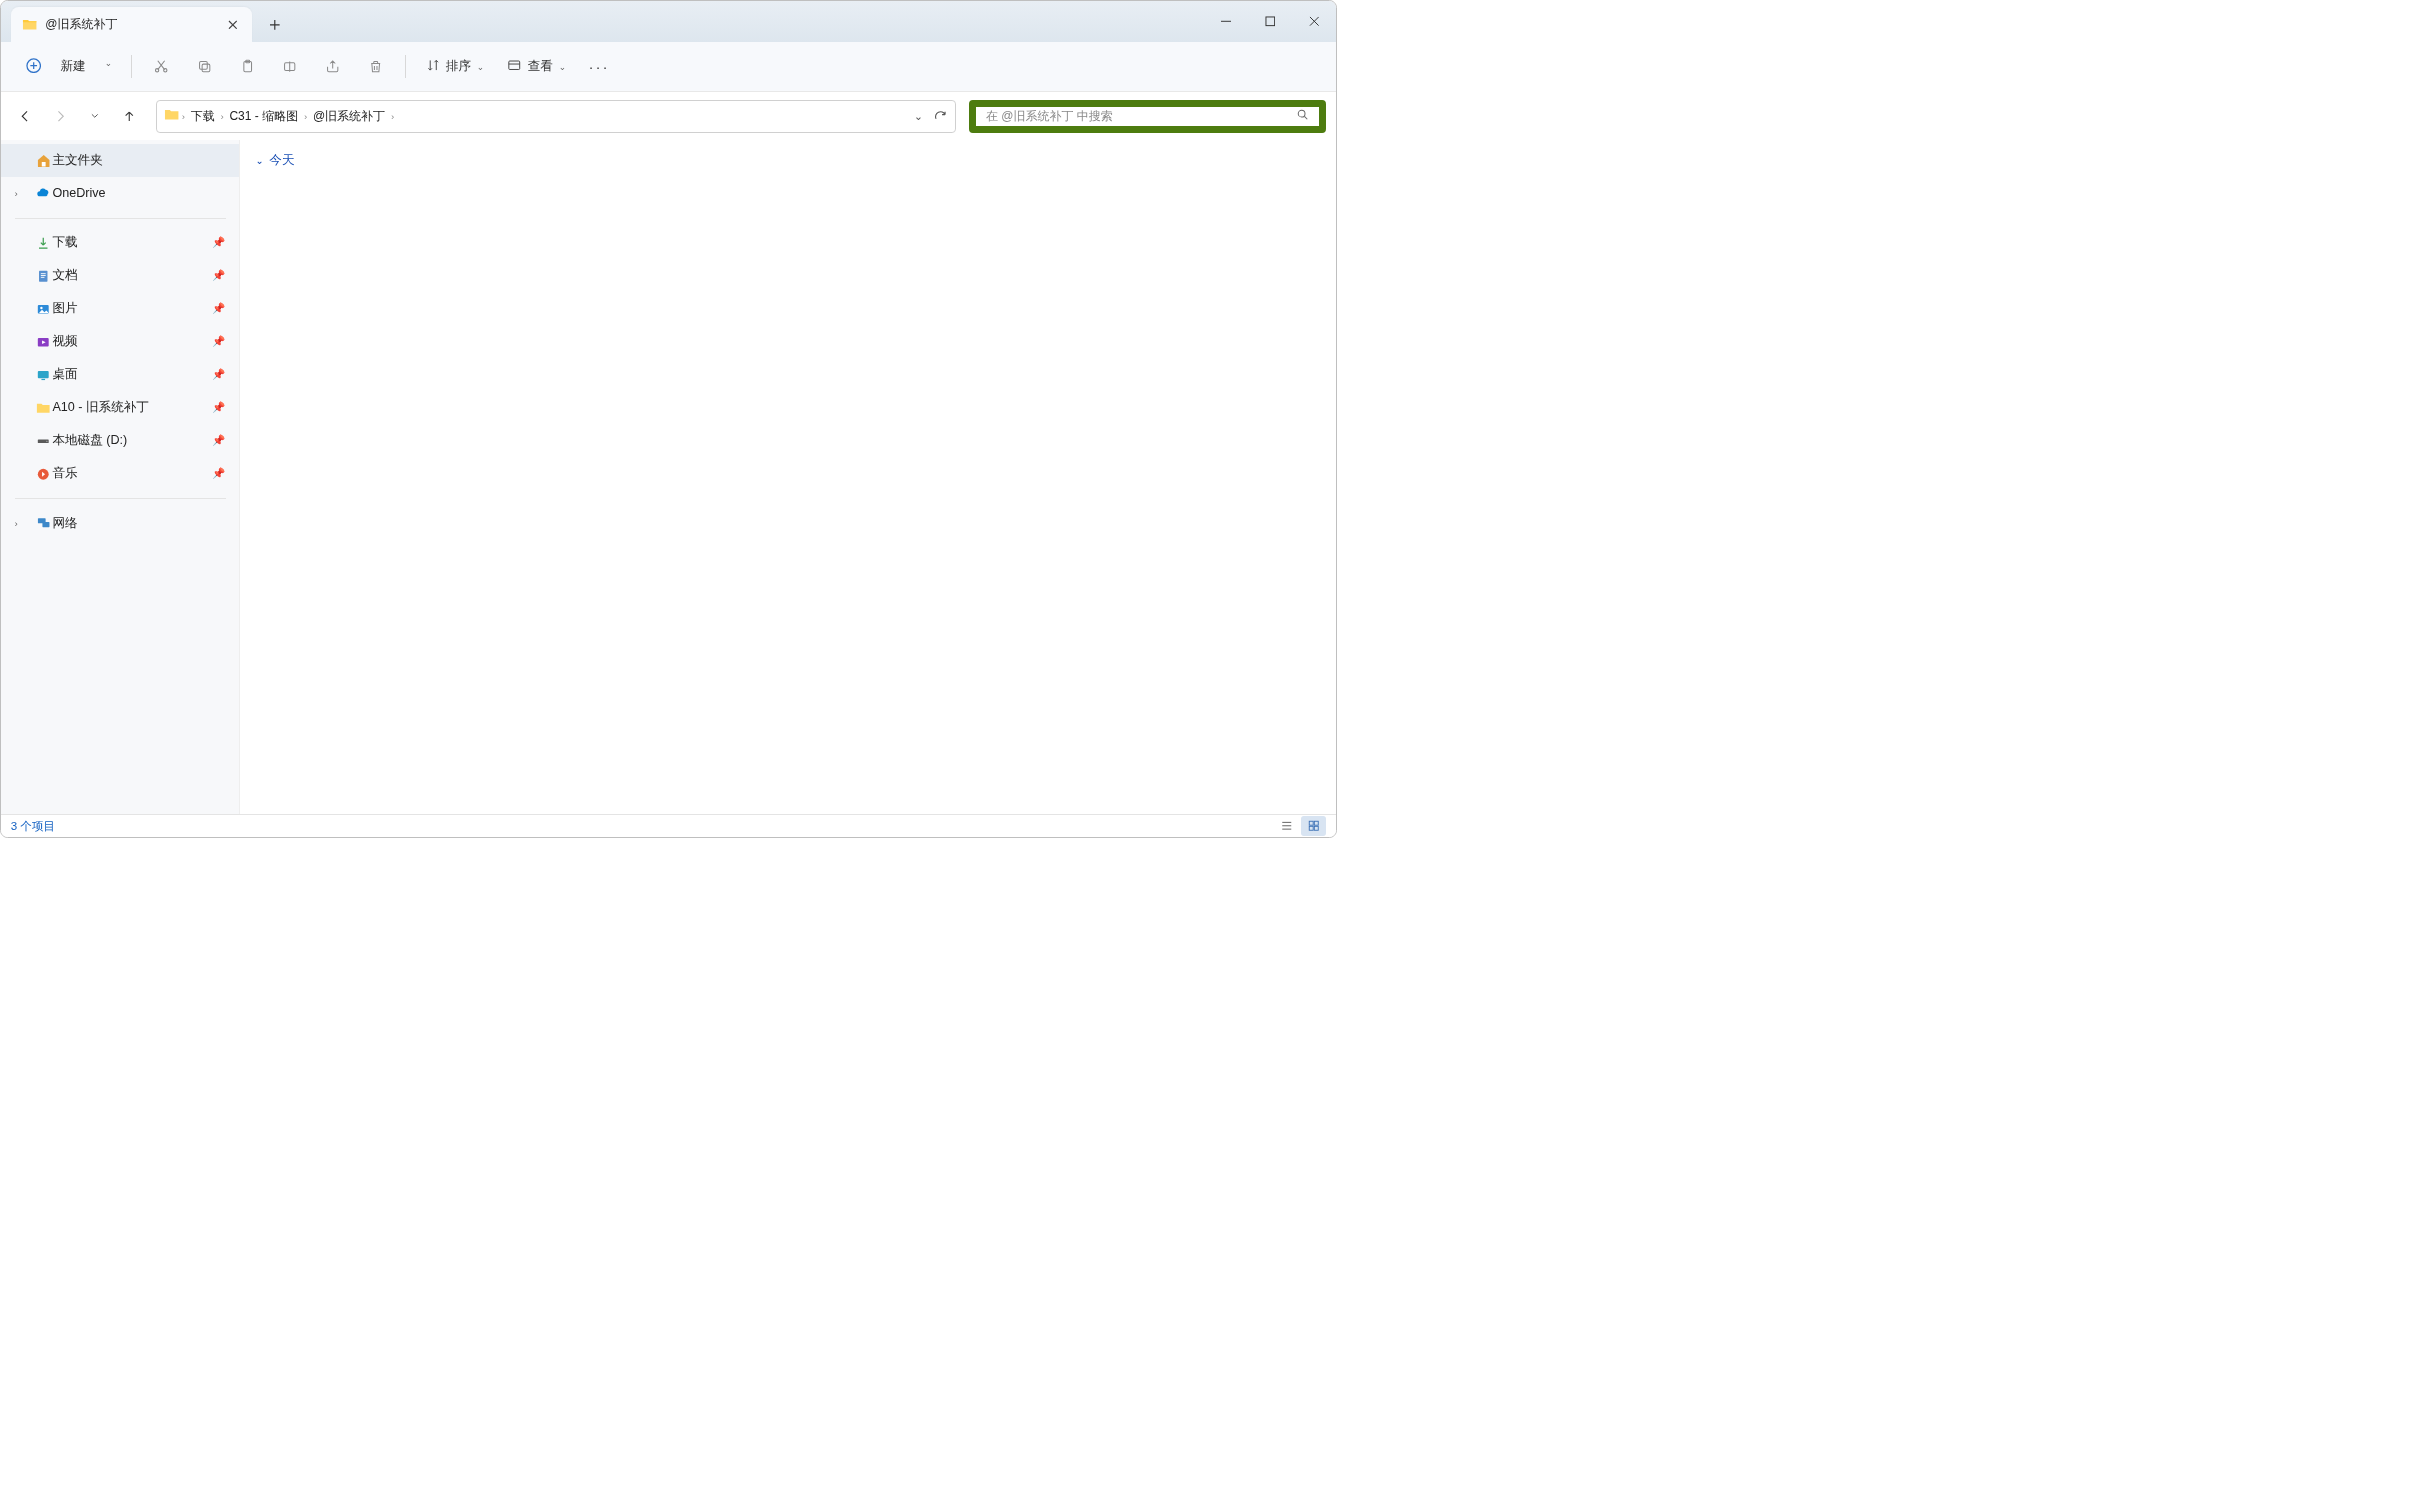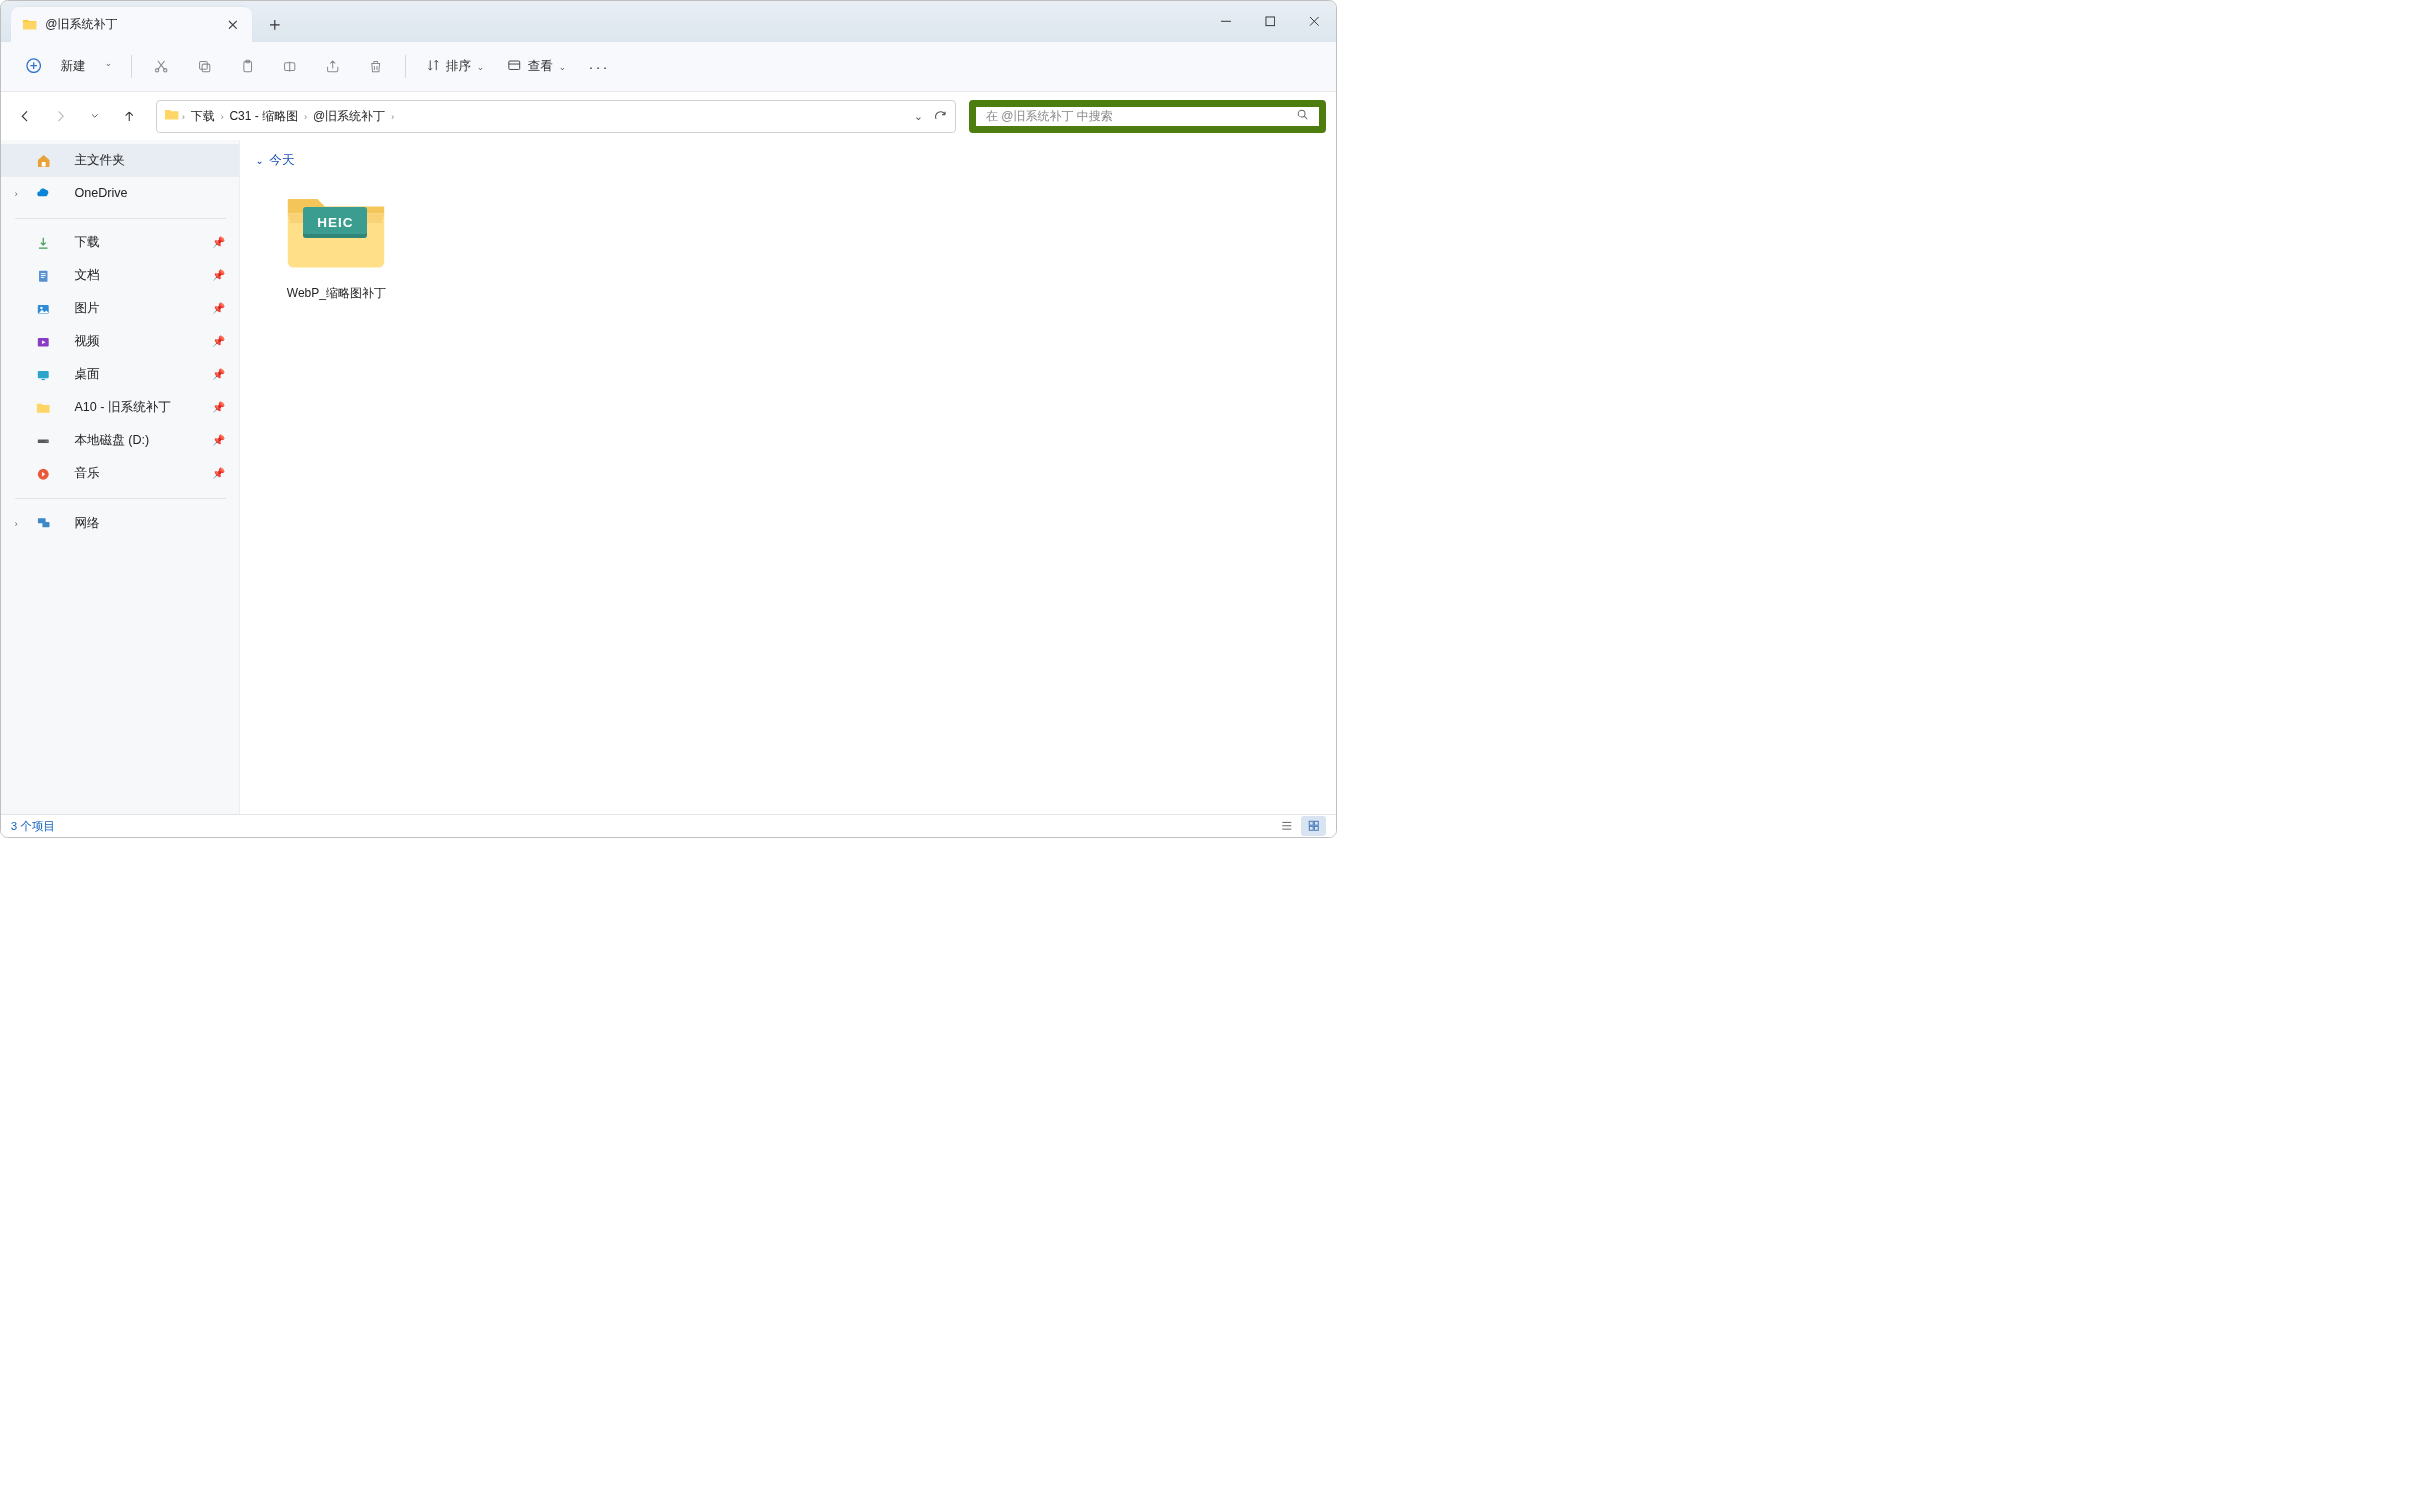--- a/index.html
+++ b/index.html
@@ -115,21 +115,21 @@
 
 .main { flex:1; display:flex; overflow:hidden; }
 .sidebar {
   width: 239px;
   background:#f7f8fa;
   border-right:1px solid #eee;
   padding-top:3.9px;
   overflow-y:auto;
 }
 .side-item {
-  height:33px; display:flex; align-items:center; gap:23px;
+  height:33px; display:flex; align-items:center; gap:1px;
   padding-left:35px; font-size:12.6px; color:#222; position:relative;
 }
 .side-item.active { background:#e8edf3; font-weight:400; }
 .side-item .chev { position:absolute; left:13.5px; font-size:9.7px; color:#666; }
 .side-item .icon { width:15.4px; height:15.4px; display:flex; align-items:center; justify-content:center; }
 .side-item .pin { position:absolute; right:13.5px; color:#888; font-size:10.6px; }
 .side-divider { height:1px; background:#e4e4e4; margin:7.7px 13.5px; }
 
 .content { flex:1; background:#fff; overflow:auto; padding:11.6px 15.4px; }
 .group-header { display:flex; align-items:center; gap:5.8px; color:#1a4fb4; font-size:12.6px; margin-bottom:11.6px; }
@@ -455,31 +455,20 @@
       <span>网络</span>
     </div>
   </div>
 
   <div class="content">
     <div class="group-header">
       <span class="arrow">⌄</span>
       <span>今天</span>
     </div>
     <div class="items">
-      <div class="item">
-        <div class="folder-icon">
-          <svg viewBox="0 0 120 96">
-              <path fill="#f4c65a" d="M8 14h32l8 8h64v8H8z"></path>
-              <path fill="#ffdf87" d="M8 30h104v52a6 6 0 01-6 6H14a6 6 0 01-6-6z"></path>
-              <path fill="#f9d276" d="M8 30h104l-3 10H11z"></path>
-            </svg>
-          <div class="heic-badge">HEIC</div>
-        </div>
-        <div class="item-label">WebP_缩略图补丁</div>
-      </div>
     </div>
   </div>
 </div>
 
 <div class="statusbar">
   <span>3 个项目</span>
   <div class="spacer"></div>
   <div class="view-btn">
       <svg width="13.5" height="13.5" viewBox="0 0 24 24">
         <path stroke="#555" stroke-width="1.6" d="M4 6h16M4 12h16M4 18h16"></path>

